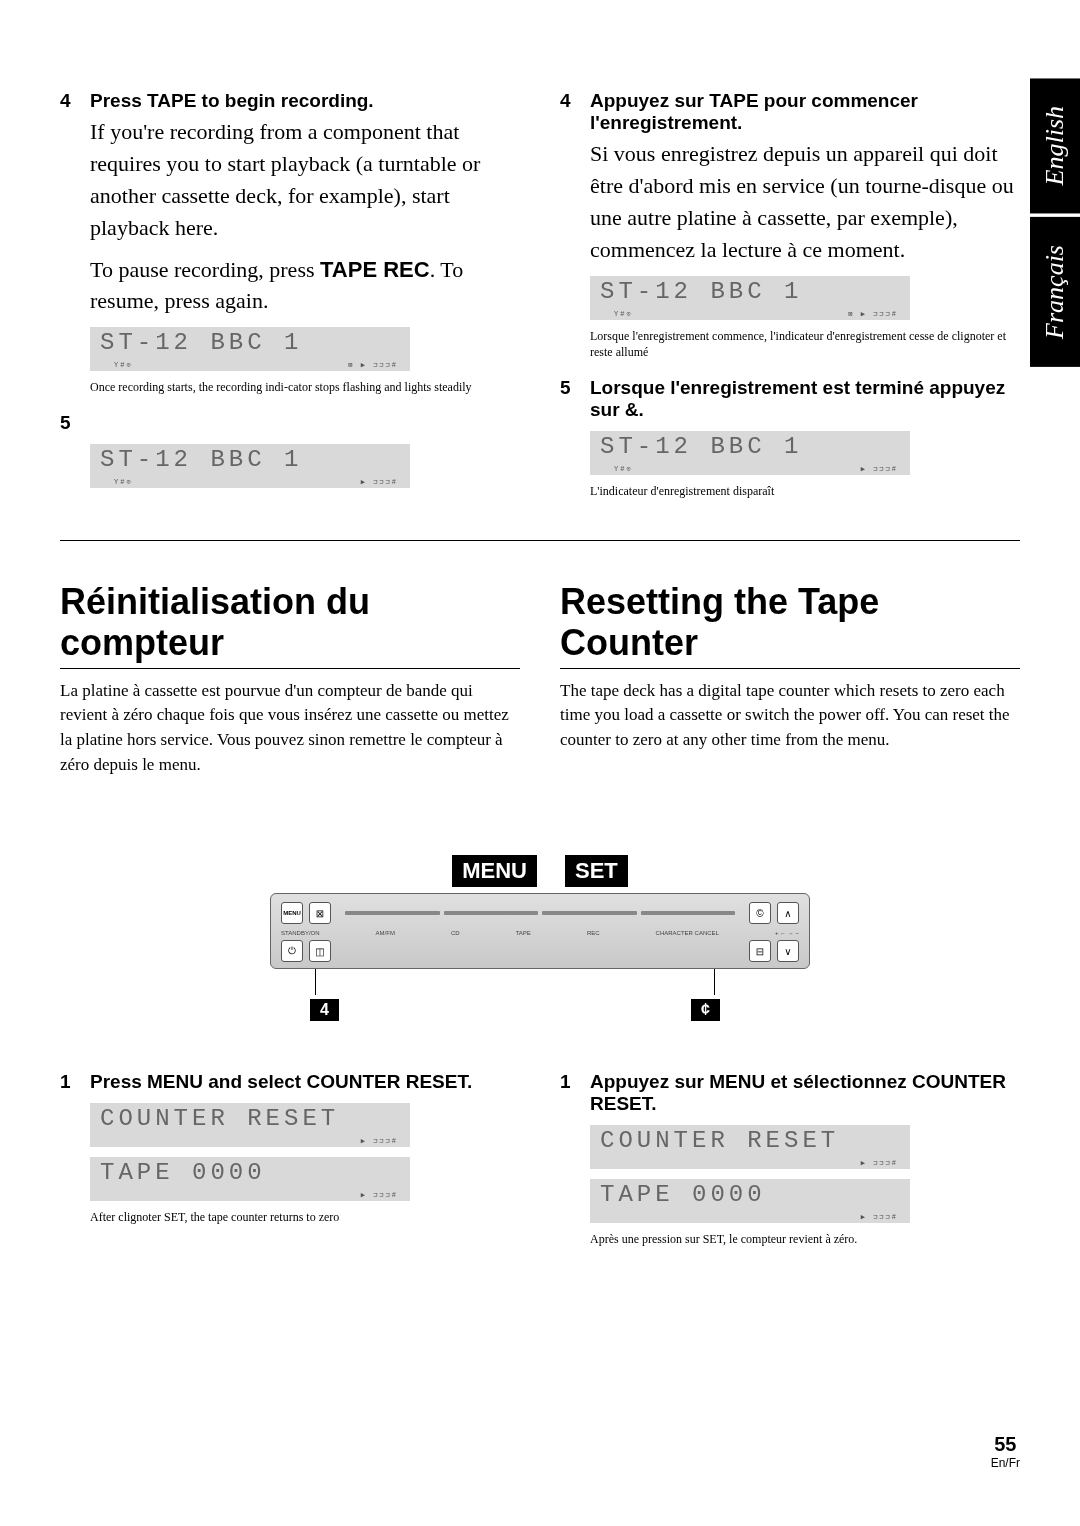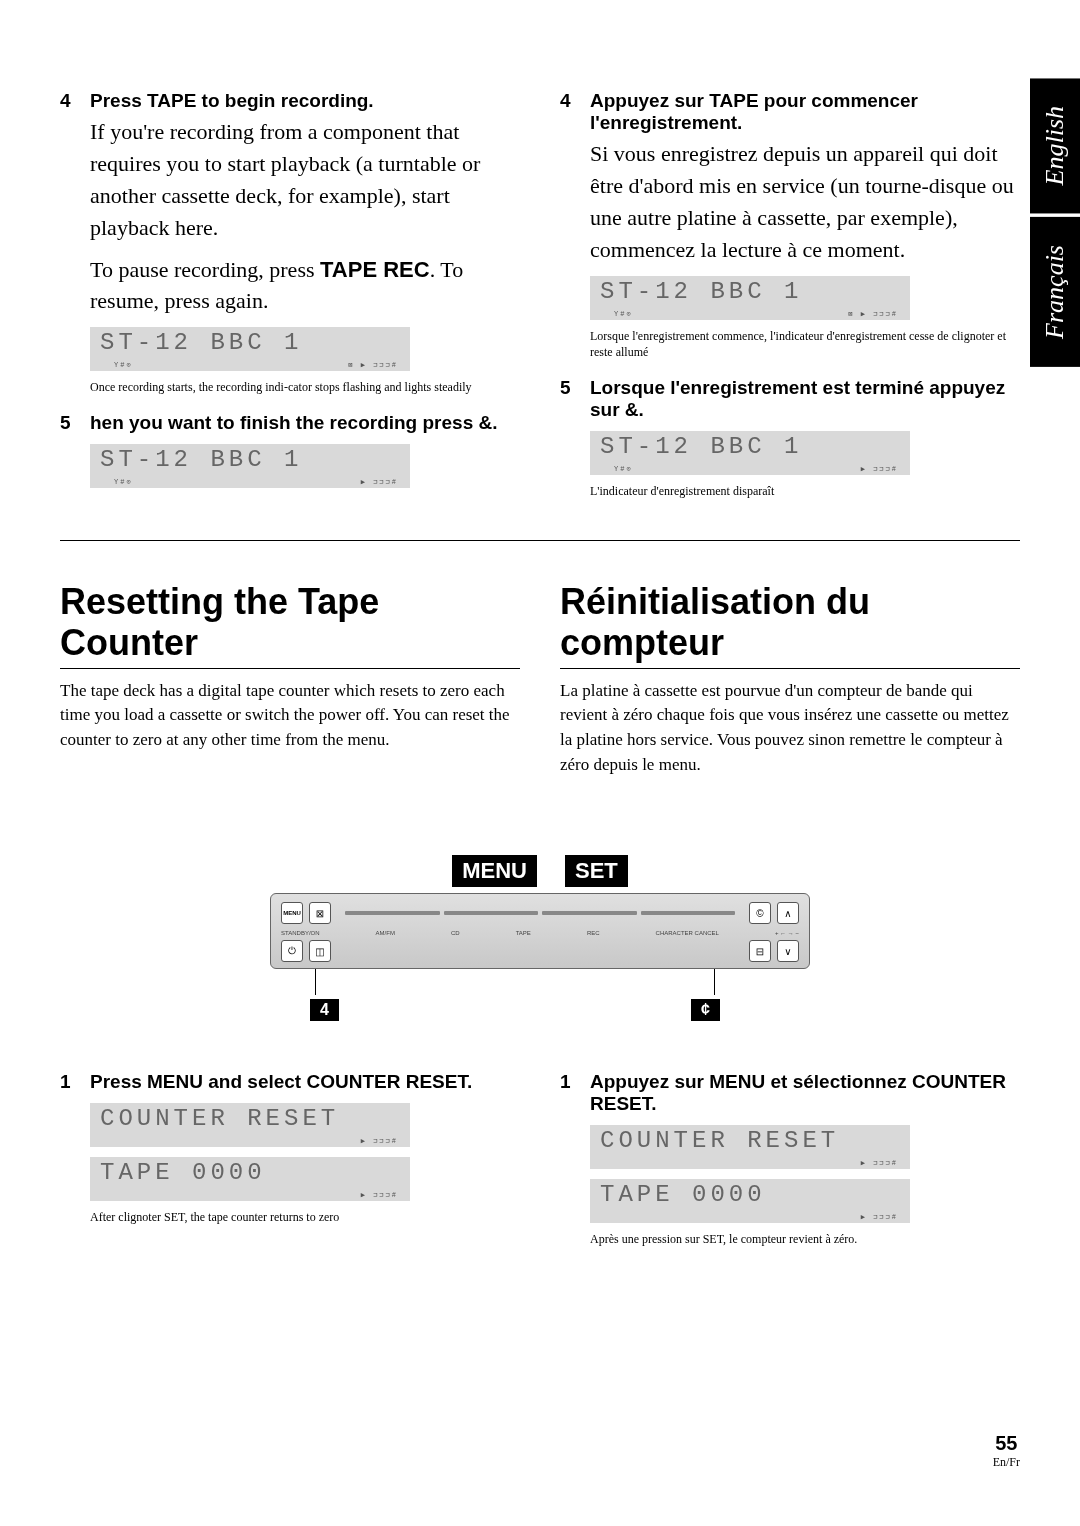--- a/index.html
+++ b/index.html
@@ -209,21 +209,21 @@
     right: 60px;
     text-align: center;
   }
   .page-num {
     font-weight: bold;
     font-size: 20px;
     font-family: Arial, sans-serif;
   }
   .page-lang {
     font-size: 12px;
-    font-family: Liberation Serif, serif;
+    font-family: Liberation Sans, sans-serif;
   }
   .bold-inline { font-weight: bold; font-family: Liberation Sans, sans-serif; }
   .lcd-pair { margin-bottom: 8px; }
 </style>
 </head>
 <body>
 
 <div class="lang-tabs">
   <div class="lang-tab">English</div>
   <div class="lang-tab">Français</div>
@@ -248,21 +248,20 @@
             <span>Y#⊙</span>
             <span>⊠ ▶ ⊐⊐⊐#</span>
           </div>
       </div>
       <div class="caption">Once recording starts, the recording indi-cator stops flashing and lights steadily</div>
     </div>
 
     <div class="step">
       <div class="step-head">
         <div class="step-num">5</div>
-        <div>hen you want to finish the recording press &amp;.</div>
       </div>
       <div class="lcd">
         <span>ST-12 BBC 1</span>
         <div class="lcd-sub">
             <span>Y#⊙</span>
             <span>▶ ⊐⊐⊐#</span>
           </div>
       </div>
     </div>
   </div>
@@ -300,26 +299,26 @@
       </div>
       <div class="caption">L'indicateur d'enregistrement disparaît</div>
     </div>
   </div>
 </div>
 
 <hr class="rule">
 
 <div class="columns">
   <div class="col">
+    <h1 class="section-title">Réinitialisation du compteur</h1>
+    <p class="intro">La platine à cassette est pourvue d'un compteur de bande qui revient à zéro chaque fois que vous insérez une cassette ou mettez la platine hors service. Vous pouvez sinon remettre le compteur à zéro depuis le menu.</p>
+  </div>
+  <div class="col">
     <h1 class="section-title">Resetting the Tape Counter</h1>
     <p class="intro">The tape deck has a digital tape counter which resets to zero each time you load a cassette or switch the power off. You can reset the counter to zero at any other time from the menu.</p>
-  </div>
-  <div class="col">
-    <h1 class="section-title">Réinitialisation du compteur</h1>
-    <p class="intro">La platine à cassette est pourvue d'un compteur de bande qui revient à zéro chaque fois que vous insérez une cassette ou mettez la platine hors service. Vous pouvez sinon remettre le compteur à zéro depuis le menu.</p>
   </div>
 </div>
 
 <div class="menu-set-row">
   <span class="label">MENU</span>
   <span class="label">SET</span>
 </div>
 
 <div class="device">
   <div class="device-panel">

